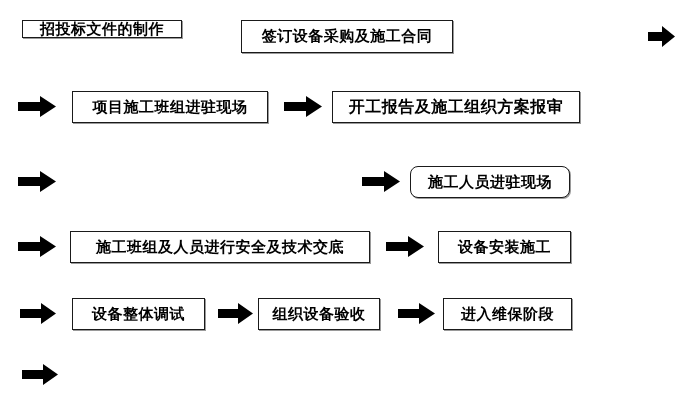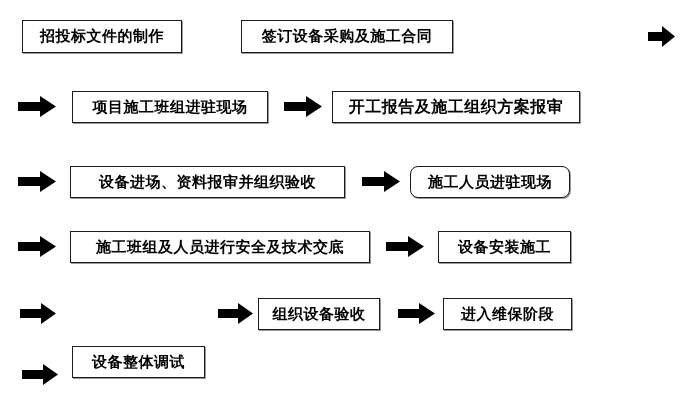--- a/index.html
+++ b/index.html
@@ -40,21 +40,21 @@
   }
   .arrow svg {
     display: block;
   }
 </style>
 </head>
 <body>
 
 <div id="flowchart-root">
 
-  <div class="node-box" style="left:22px; top:20px; width:160px; height:33px; font-size:15px;">
+  <div class="node-box" style="left:22px; top:20px; width:160px; height:18px; font-size:15px;">
     <span class="node-label">招投标文件的制作</span>
   </div>
 
   <div class="node-box" style="left:241px; top:20px; width:212px; height:33px; font-size:15px;">
     <span class="node-label">签订设备采购及施工合同</span>
   </div>
 
 
   <span class="arrow" style="left:648px; top:26px; width:27px; height:21px;">
     <svg width="27" height="21" viewBox="0 0 27 21">
@@ -81,23 +81,20 @@
   <div class="node-box" style="left:332px; top:91px; width:248px; height:32px; font-size:16px;">
     <span class="node-label">开工报告及施工组织方案报审</span>
   </div>
 
   <span class="arrow" style="left:18px; top:171px; width:38px; height:21px;">
     <svg width="38" height="21" viewBox="0 0 38 21">
       <polygon points="0,6 22,6 22,0 38,10.5 22,21 22,15 0,15" fill="#000000"></polygon>
     </svg>
   </span>
 
-  <div class="node-box" style="left:70px; top:166px; width:275px; height:32px; font-size:15px;">
-    <span class="node-label">设备进场、资料报审并组织验收</span>
-  </div>
 
   <span class="arrow" style="left:362px; top:171px; width:38px; height:21px;">
     <svg width="38" height="21" viewBox="0 0 38 21">
       <polygon points="0,6 22,6 22,0 38,10.5 22,21 22,15 0,15" fill="#000000"></polygon>
     </svg>
   </span>
 
   <div class="node-box" style="left:410px; top:166px; width:160px; height:32px; font-size:15px;border-radius:8px;">
     <span class="node-label">施工人员进驻现场</span>
   </div>
@@ -121,21 +118,21 @@
   <div class="node-box" style="left:438px; top:231px; width:133px; height:32px; font-size:15px;">
     <span class="node-label">设备安装施工</span>
   </div>
 
   <span class="arrow" style="left:20px; top:303px; width:36px; height:21px;">
     <svg width="36" height="21" viewBox="0 0 36 21">
       <polygon points="0,6 21,6 21,0 36,10.5 21,21 21,15 0,15" fill="#000000"></polygon>
     </svg>
   </span>
 
-  <div class="node-box" style="left:72px; top:298px; width:133px; height:32px; font-size:15px;margin-top:48px;">
+  <div class="node-box" style="left:72px; top:298px; width:133px; height:32px; font-size:15px;">
     <span class="node-label">设备整体调试</span>
   </div>
 
   <span class="arrow" style="left:218px; top:303px; width:35px; height:21px;">
     <svg width="35" height="21" viewBox="0 0 35 21">
       <polygon points="0,6 20,6 20,0 35,10.5 20,21 20,15 0,15" fill="#000000"></polygon>
     </svg>
   </span>
 
   <div class="node-box" style="left:258px; top:298px; width:122px; height:32px; font-size:15px;">

